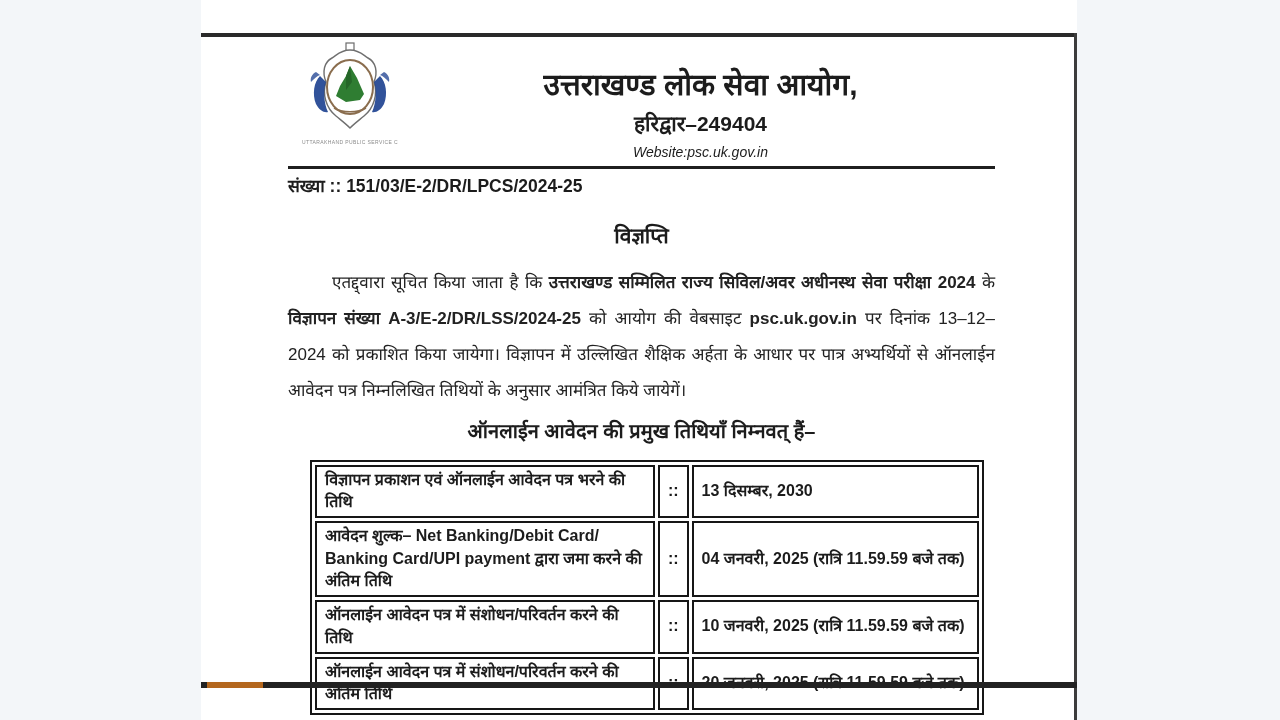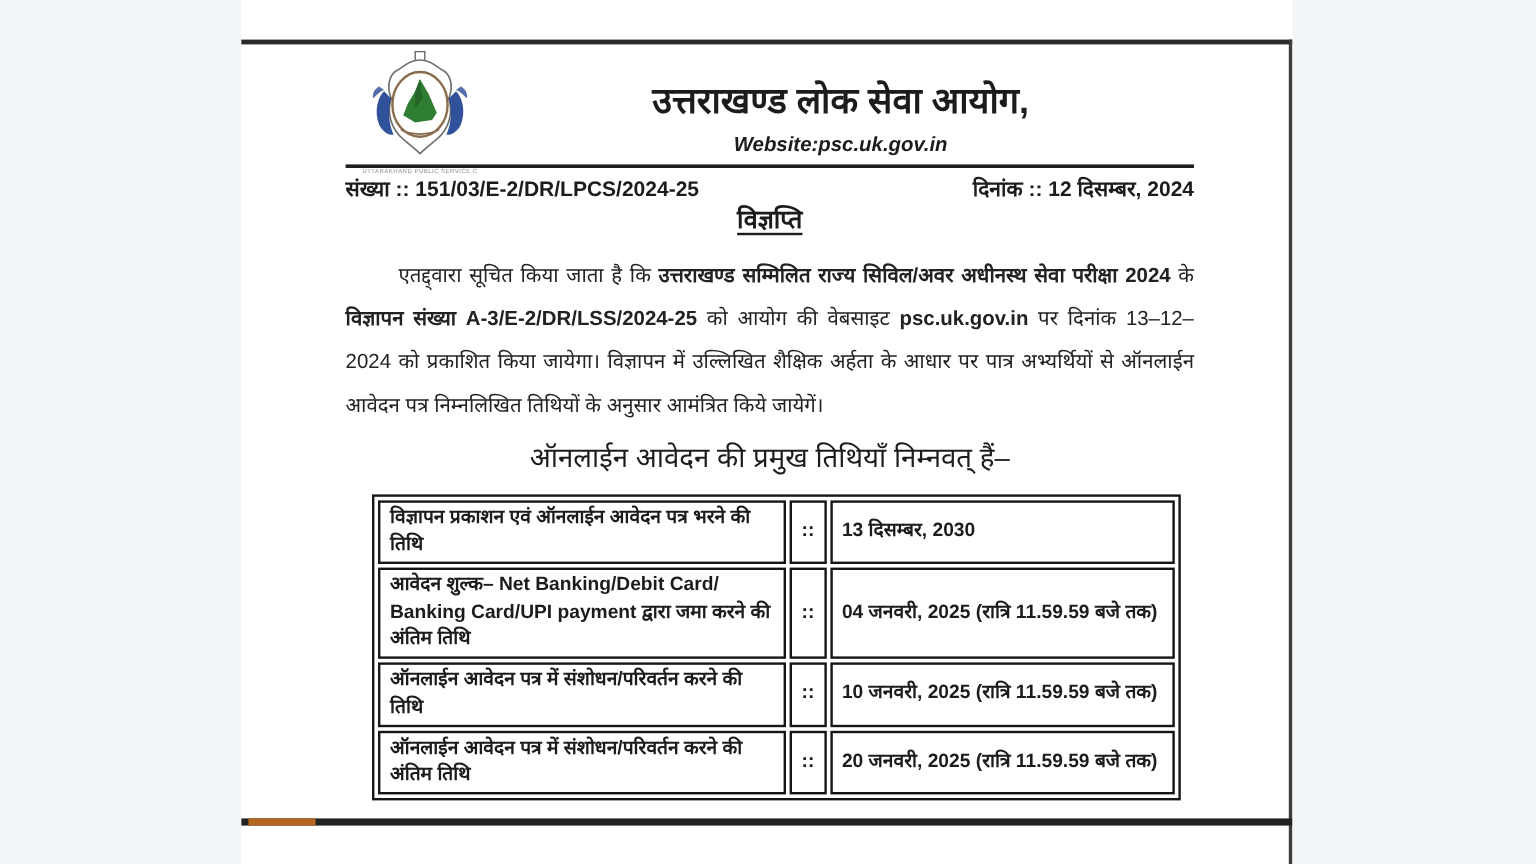--- a/index.html
+++ b/index.html
@@ -36,41 +36,41 @@
   
   .header { position:relative; }
   .logo-wrap { position:absolute; left:14px; top:42px; width:96px; height:104px; }
   .logo-caption {
     font-size:5px; color:#8a8a8a; text-align:center; letter-spacing:.4px;
     margin-top:1px; white-space:nowrap; overflow:hidden;
   }
   .header-lines { margin-left:118px; text-align:center; padding-top:66px; }
   .org-name { font-size:30px; font-weight:bold; line-height:1.25; }
   .city-pin { font-size:21px; font-weight:bold; margin-top:5px; }
-  .website  { font-size:17px; font-weight:bold; font-style:italic; margin-top:7px; }
+  .website  { font-size:14px; font-weight:normal; font-style:italic; margin-top:7px; }
 
   .rule { border-top:3px solid #1f1f1f; margin-top:6px; }
   .meta-row {
     display:flex; justify-content:space-between;
     font-weight:bold; font-size:17.5px; margin-top:4px;
   }
 
   .notice-title {
     text-align:center; font-size:21px; font-weight:bold;
-    text-decoration:underline; text-underline-offset:4px; 
+    text-underline-offset:4px; margin-top:24px;
   }
 
   .para {
     margin-top:16px; font-size:17px; line-height:36px;
     text-align:justify; text-indent:44px; color:#222;
   }
   .para b { font-weight:bold; }
 
   .table-heading {
-    text-align:center; font-size:23px; font-weight:normal; margin-top:8px;
+    text-align:center; font-size:20px; font-weight:bold; margin-top:8px;
   }
 
   table.dates {
     margin:16px 0 0 22px; width:674px;
     border-collapse:separate; border-spacing:3px;
     border:2px solid #161616; background:#fff;
   }
   table.dates td {
     border:2px solid #161616; font-weight:bold; font-size:16px;
     line-height:1.42; vertical-align:middle; padding:2px 8px;
@@ -109,29 +109,29 @@
           <path d="M48 24 L55 36 L62 52 L58 58 L44 60 L34 54 L38 44 L44 34 Z" fill="#2f7d32"></path>
           <path d="M44 34 L48 24 L50 40 L44 48 Z" fill="#256628"></path>
 
           <path d="M32 66 C40 71 56 71 64 66" fill="none" stroke="#8a6d4e" stroke-width="1.5"></path>
         </svg>
         <div class="logo-caption">UTTARAKHAND PUBLIC SERVICE COMMISSION</div>
       </div>
 
       <div class="header-lines">
         <div class="org-name">उत्तराखण्ड लोक सेवा आयोग,</div>
+        <div class="city-pin">हरिद्वार–249404</div>
         <div class="website">Website:psc.uk.gov.in</div>
       </div>
     </div>
 
     <div class="rule"></div>
 
     <div class="meta-row">
       <span>संख्या :: 151/03/E-2/DR/LPCS/2024-25</span>
-      <span>दिनांक :: 12 दिसम्बर, 2024</span>
     </div>
 
     <div class="notice-title">विज्ञप्ति</div>
 
     <p class="para"><span>एतद्द्वारा सूचित किया जाता है कि </span><b>उत्तराखण्ड सम्मिलित राज्य सिविल/अवर अधीनस्थ सेवा परीक्षा 2024</b><span> के </span><b>विज्ञापन संख्या A-3/E-2/DR/LSS/2024-25</b><span> को आयोग की वेबसाइट </span><b class="latin">psc.uk.gov.in</b><span> पर दिनांक 13–12–2024 को प्रकाशित किया जायेगा। विज्ञापन में उल्लिखित शैक्षिक अर्हता के आधार पर पात्र अभ्यर्थियों से ऑनलाईन आवेदन पत्र निम्नलिखित तिथियों के अनुसार आमंत्रित किये जायेगें।</span></p>
 
     <div class="table-heading">ऑनलाईन आवेदन की प्रमुख तिथियाँ निम्नवत् हैं–</div>
 
     <table class="dates">
       <tbody>

